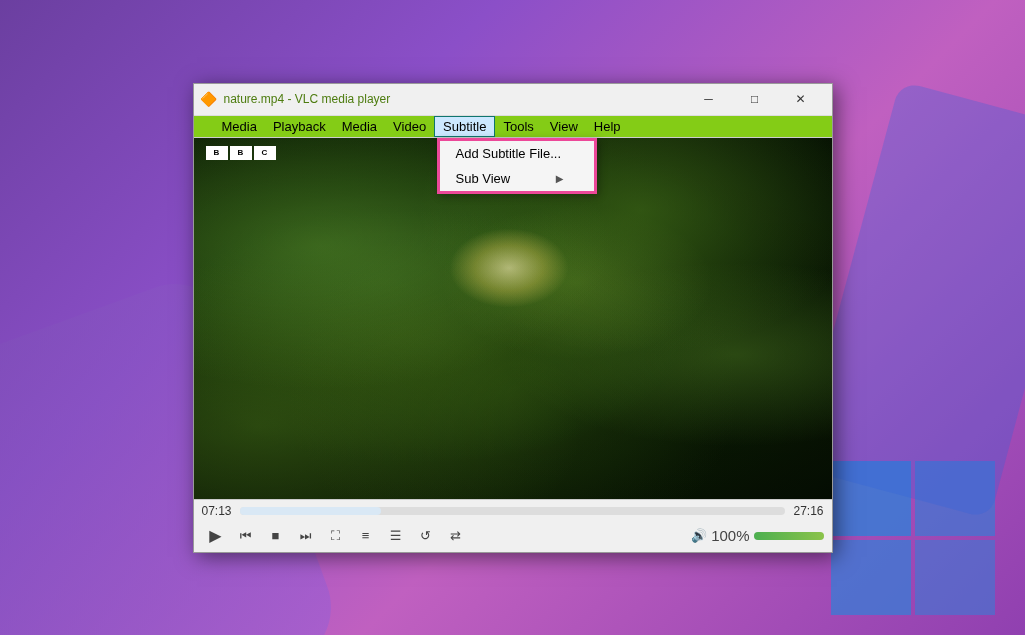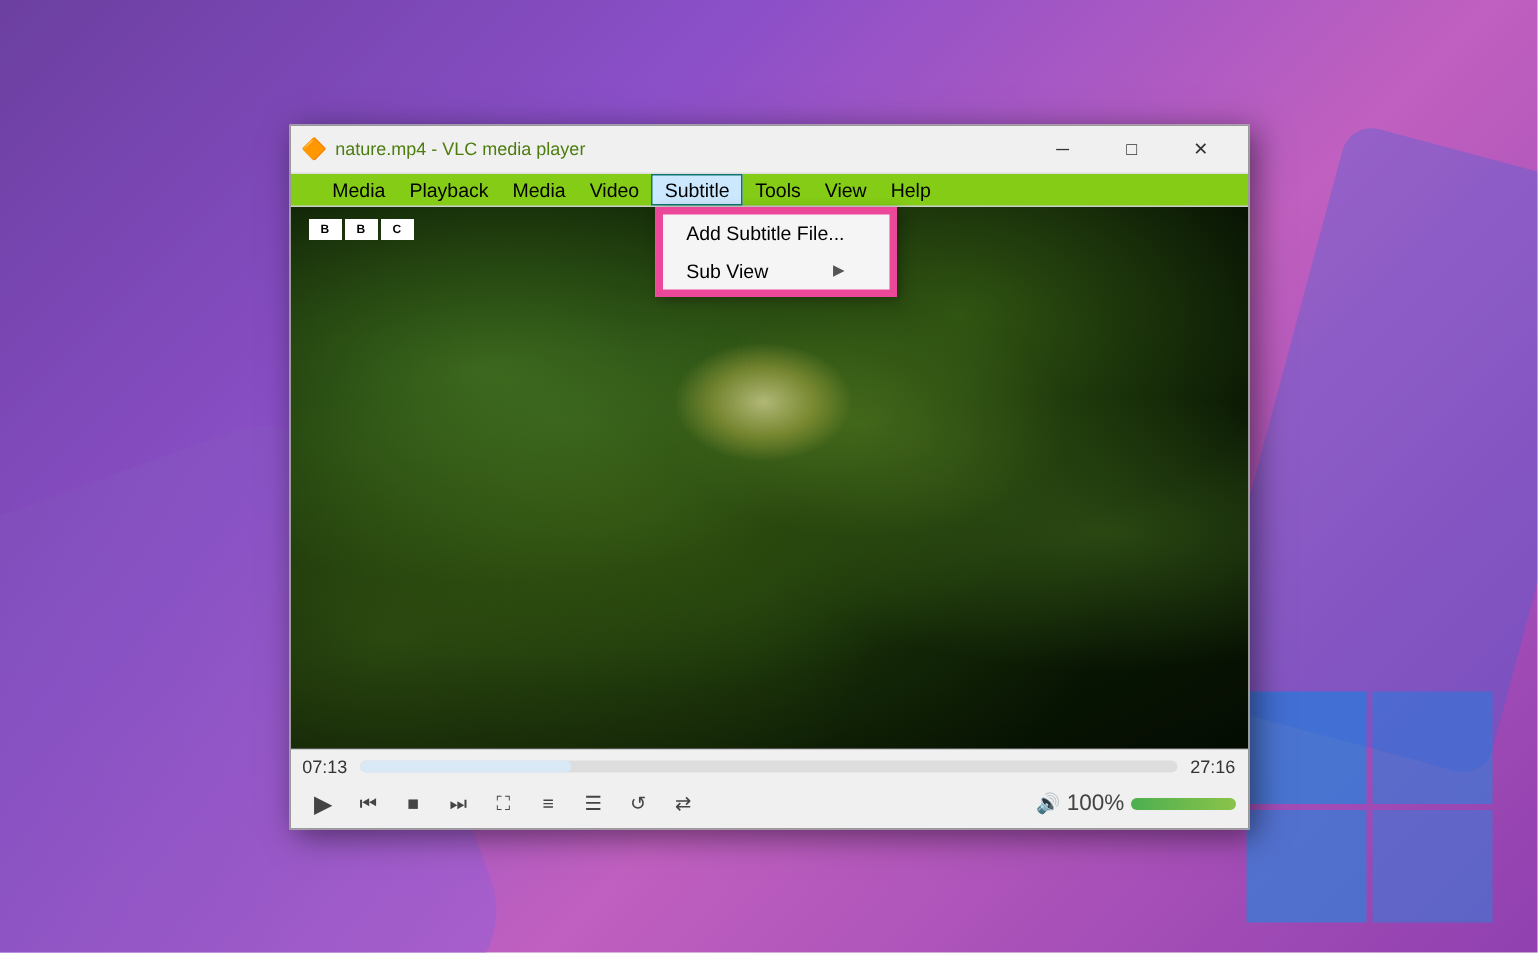--- a/index.html
+++ b/index.html
@@ -136,21 +136,21 @@
       background: #cce8ff;
       border: 1px solid #0f766e;
     }
 
     
     .dropdown-menu {
       position: absolute;
       top: 22px;
       left: 243px;
       background: #f5f5f5;
-      border: 5px solid #ec4899;
+      border: 3px solid #ec4899;
       box-shadow: 2px 2px 8px rgba(0,0,0,0.3);
       z-index: 100;
       min-width: 160px;
     }
 
     .dropdown-item {
       padding: 5px 30px 5px 16px;
       font-size: 13px;
       cursor: pointer;
       color: #000;

